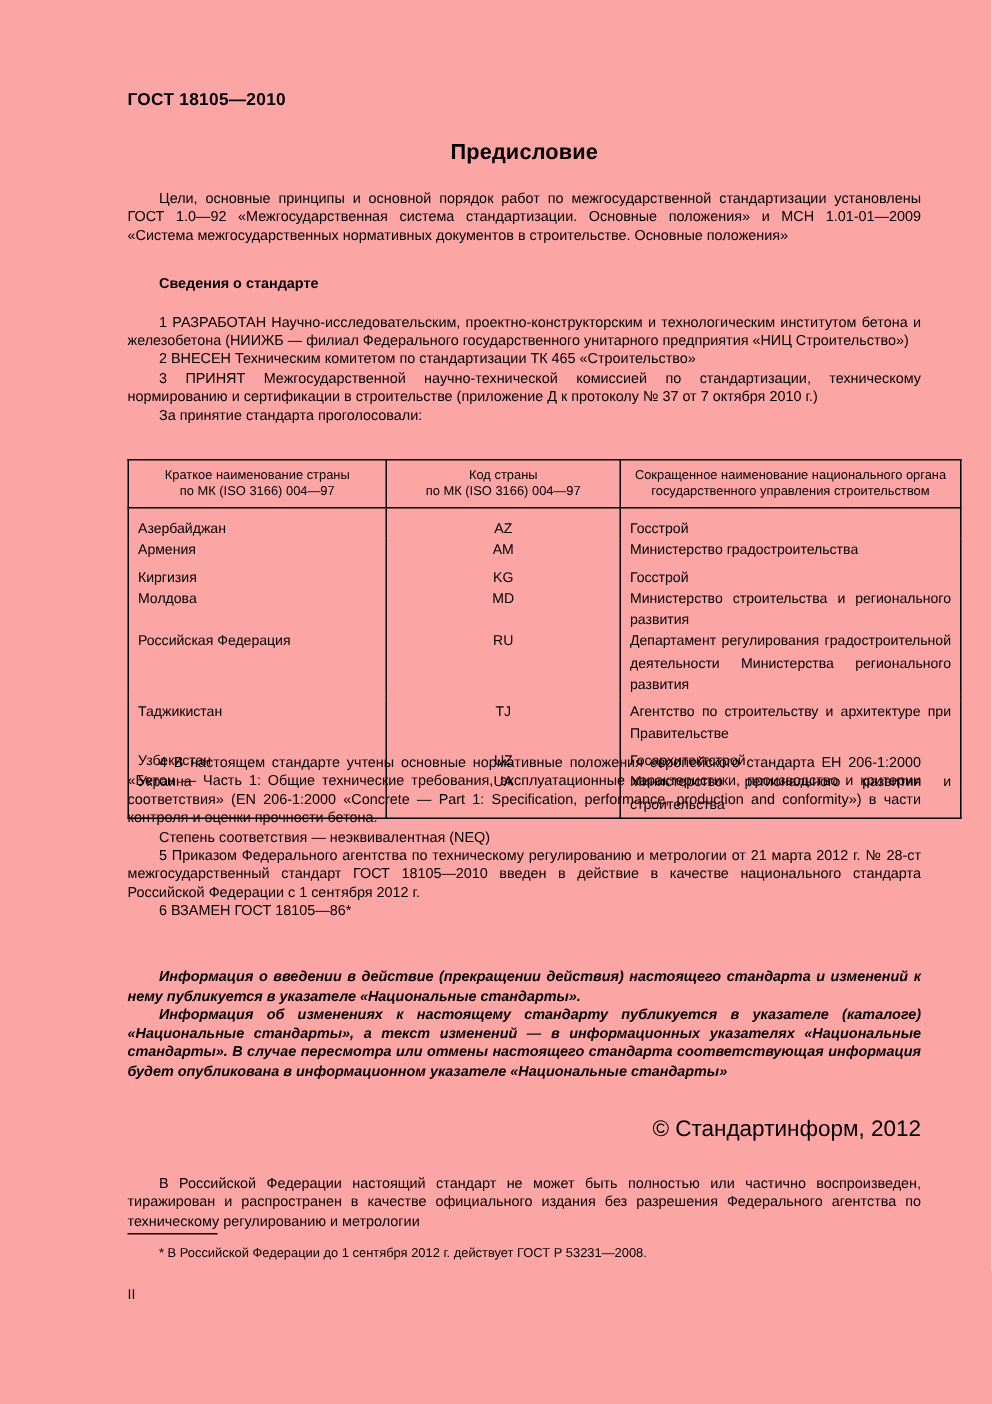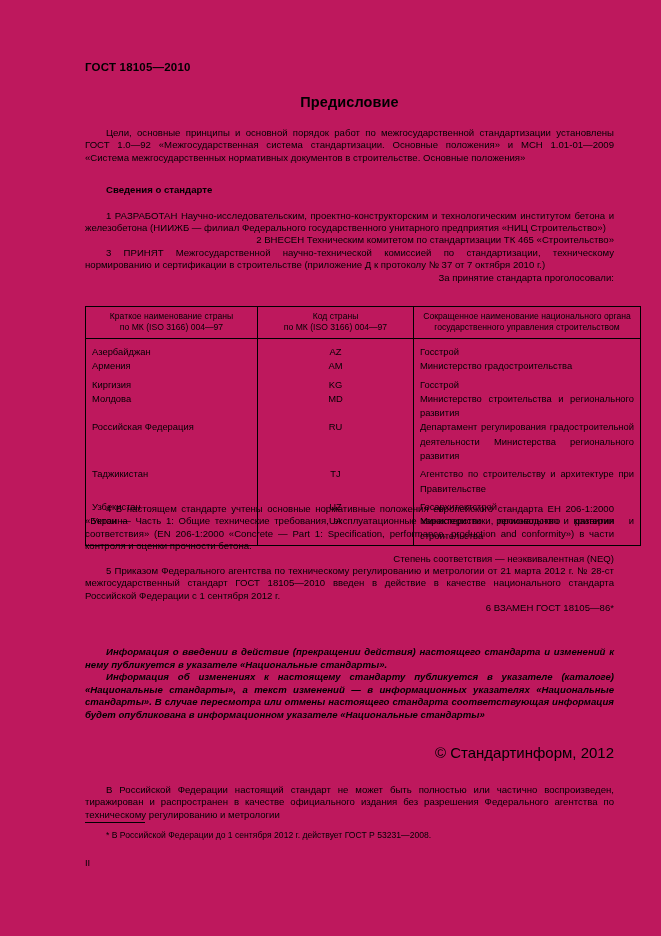--- a/index.html
+++ b/index.html
@@ -8,21 +8,21 @@
     background: #ffffff;
   }
   body {
     font-family: "Liberation Sans", "DejaVu Sans", sans-serif;
     color: #000000;
   }
   .page {
     position: relative;
     width: 661px;
     height: 936px;
-    background: #be185d;
+    background: #fca5a5;
     overflow: hidden;
     box-sizing: border-box;
   }
 
   
   .running-head {
     position: absolute;
     left: 85px;
     top: 61px;
     font-size: 11.5px;
@@ -52,21 +52,21 @@
   }
   p.para {
     margin: 0;
     text-align: justify;
     text-justify: inter-word;
   }
   p.para.indent {
     text-indent: 21px;
   }
   p.last-line {
-    text-align: right;
+    text-align: left;
   }
   .subhead {
     margin: 0;
     font-size: 9.6px;
     font-weight: bold;
     text-indent: 21px;
   }
   .spacer-md { height: 13px; }
   .spacer-lg { height: 20px; }
 

